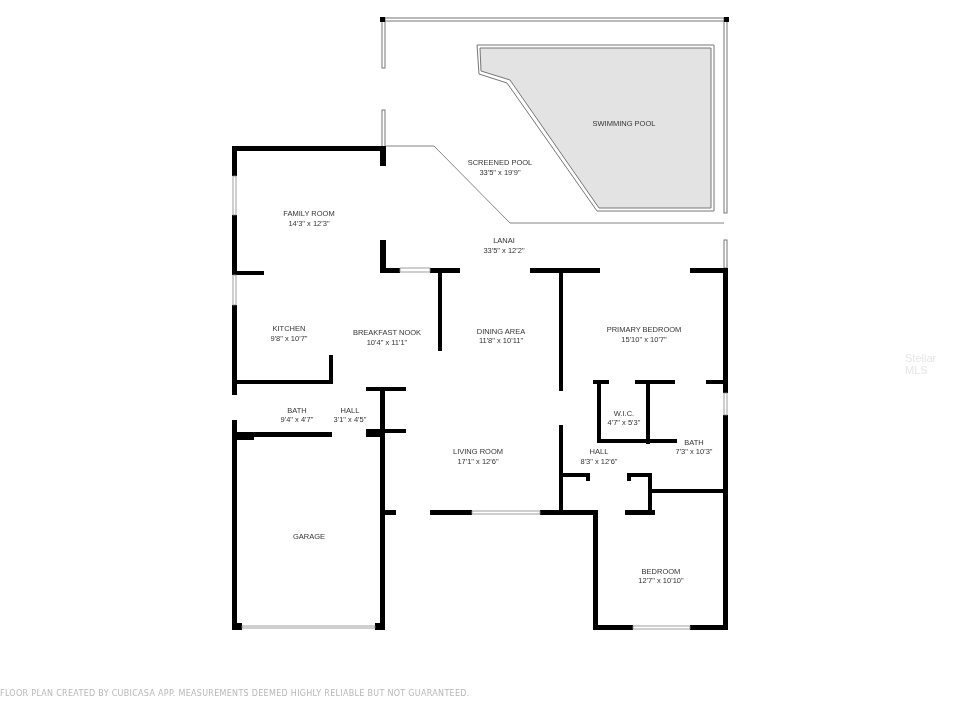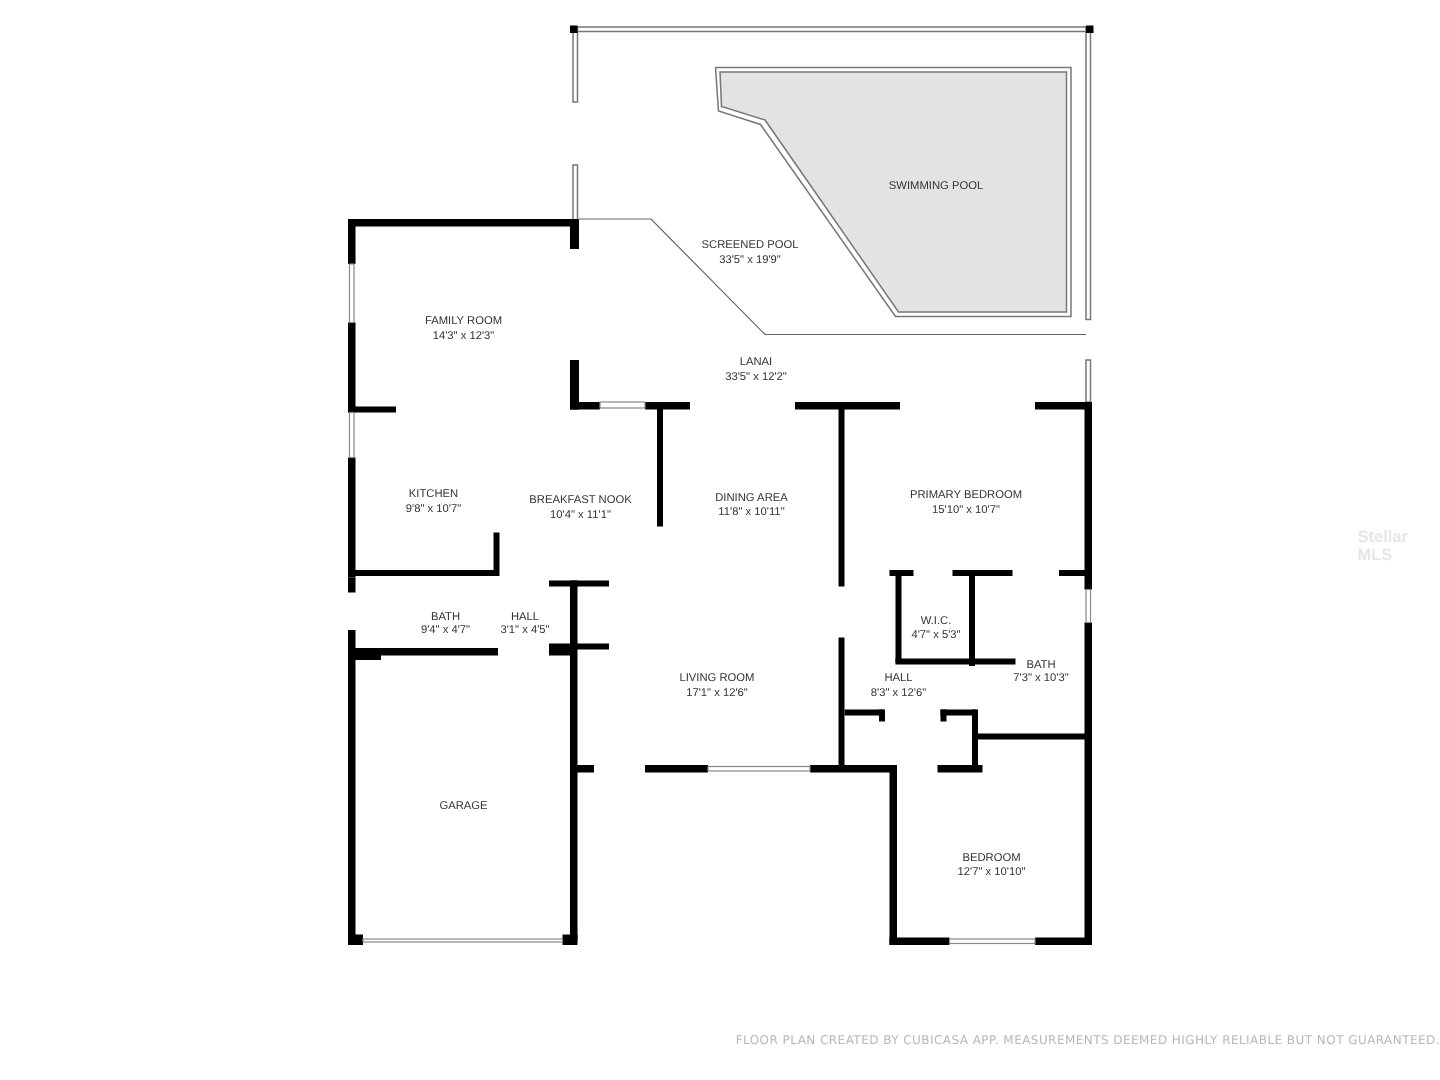--- a/index.html
+++ b/index.html
@@ -1,21 +1,21 @@
 <!DOCTYPE html>
 <html><head>
 <meta charset="utf-8">
 <style>
   html, body { margin: 0; padding: 0; background: #ffffff; }
   body { width: 960px; height: 720px; position: relative; overflow: hidden; font-family: "Liberation Sans", sans-serif; }
   svg { position: absolute; left: 0; top: 0; }
   .lbl { font-family: "Liberation Sans", sans-serif; font-size: 7.5px; fill: #333333; text-anchor: middle; }
   .dim { font-family: "Liberation Sans", sans-serif; font-size: 7.5px; fill: #333333; text-anchor: middle; }
-  .footer { position: absolute; left: 0; width: 960px; top: 689px; text-align: right; font-family: "DejaVu Sans", sans-serif; font-size: 8px; letter-spacing: 0.3px; color: #b8b8b8; }
-  .watermark { position: absolute; left: 905px; top: 352px; font-family: "Liberation Sans", sans-serif; font-size: 11px; font-weight: bold; color: #e6e6e6; }
+  .footer { position: absolute; left: 0; width: 960px; top: 689px; text-align: left; font-family: "DejaVu Sans", sans-serif; font-size: 8px; letter-spacing: 0.3px; color: #b8b8b8; }
+  .watermark { position: absolute; left: 905px; top: 352px; font-family: "Liberation Sans", sans-serif; font-size: 11px; font-weight: normal; color: #e6e6e6; }
 </style>
 </head>
 <body>
 
 <svg width="960" height="720" viewBox="0 0 960 720">
 
   <g fill="none" stroke="#777" stroke-width="1">
     <rect x="382" y="18" width="346" height="3" fill="#fff"></rect>
     <rect x="382" y="18" width="3" height="50" fill="#fff"></rect>
     <rect x="382" y="110" width="3" height="38" fill="#fff"></rect>

